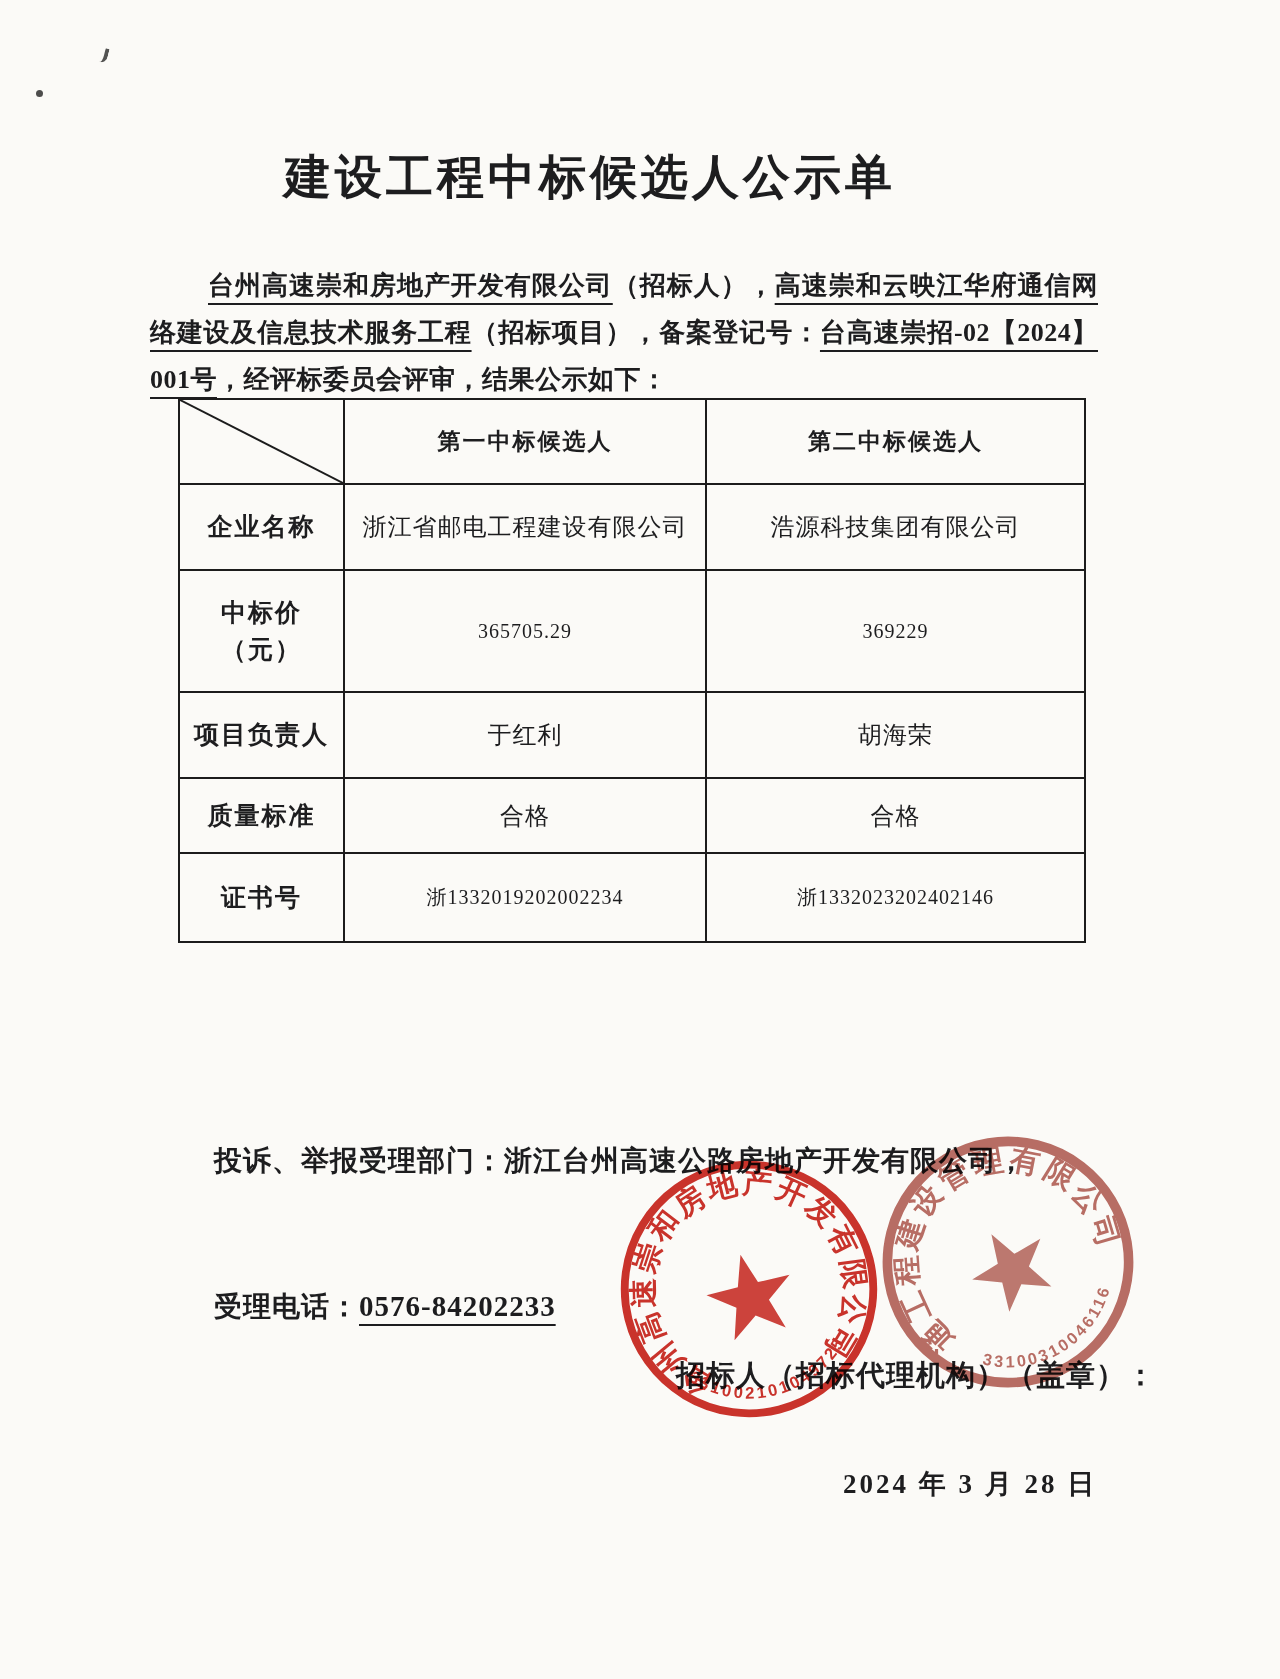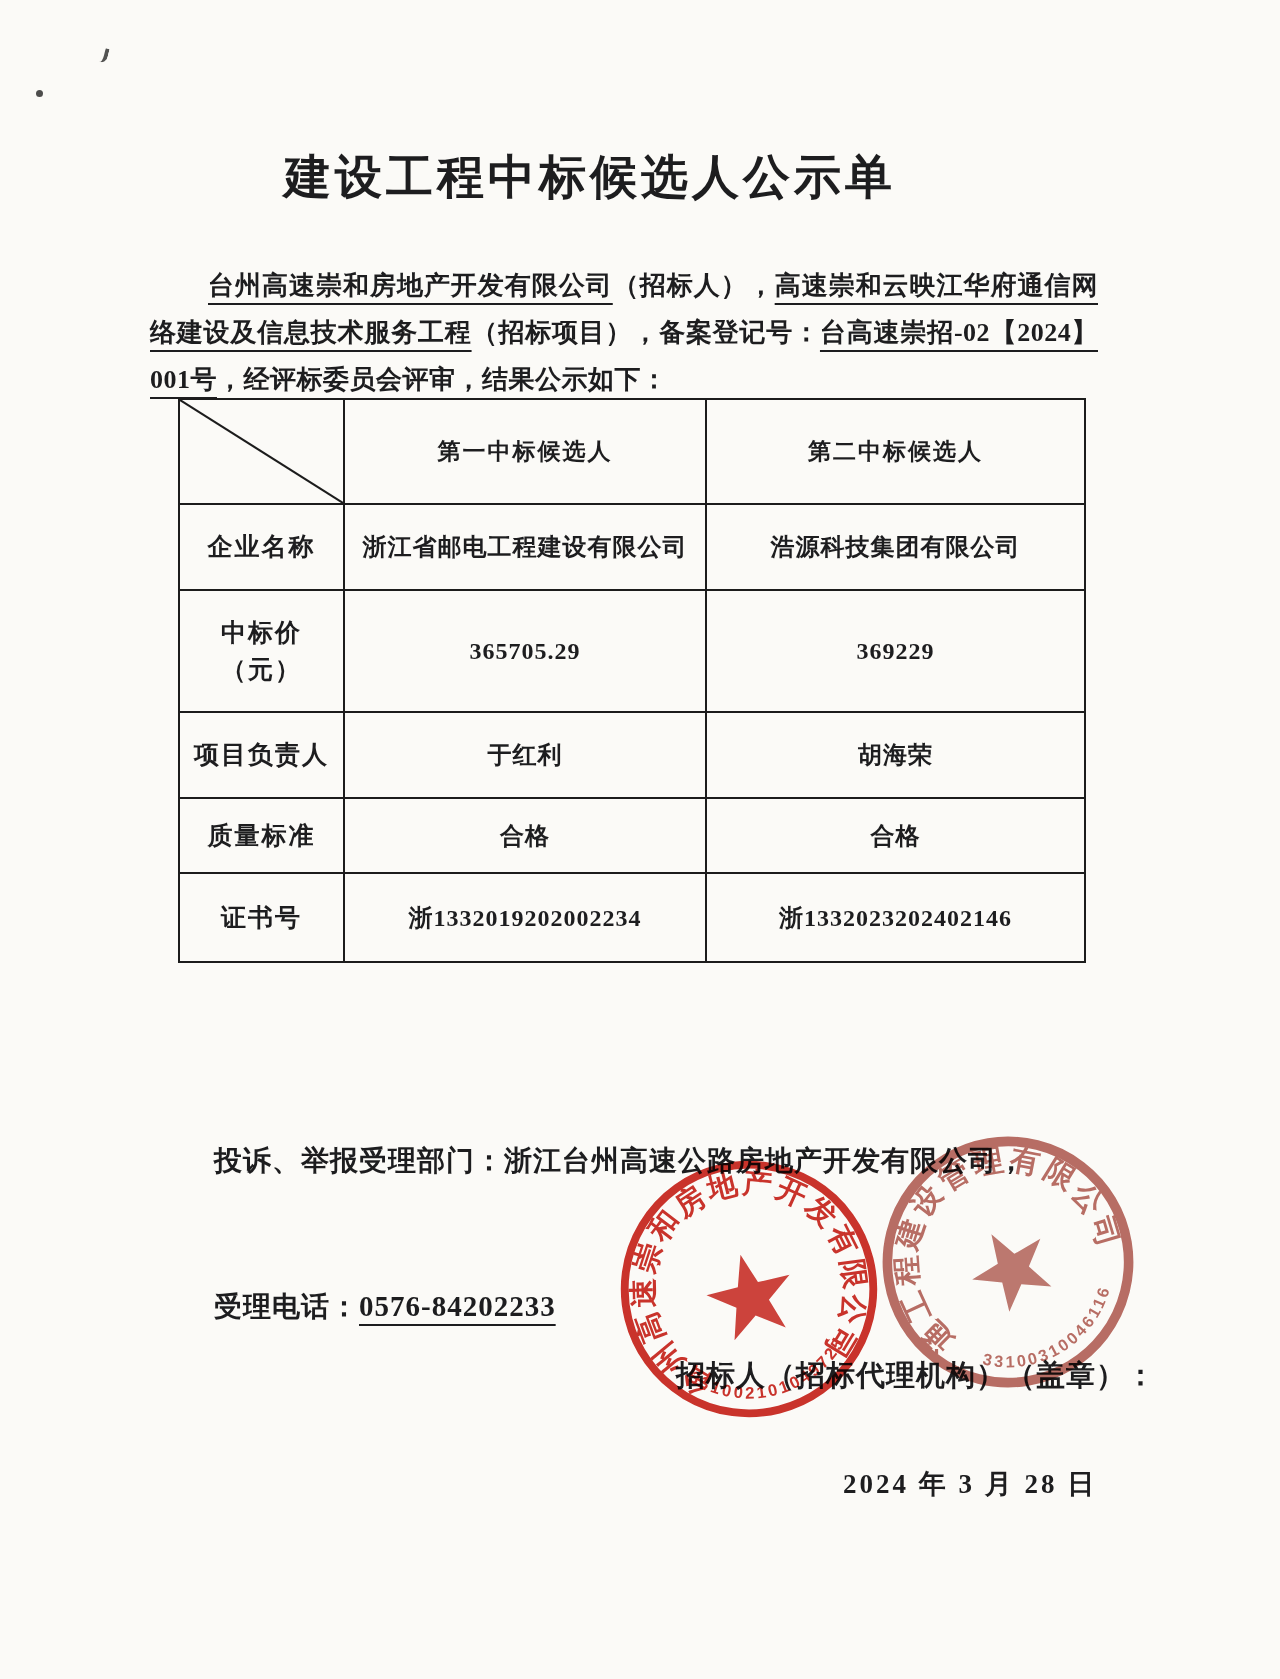--- a/index.html
+++ b/index.html
@@ -47,22 +47,22 @@
   .bid-table td{
     border:2px solid var(--border);
     text-align:center; vertical-align:middle;
     padding:4px 14px;
   }
   td.label{
     font-weight:700; font-size:25px; letter-spacing:2px;
     white-space:pre-line; line-height:1.5;
   }
   td.colhead{font-weight:700; font-size:23px; letter-spacing:2px;}
-  td.val-cjk{font-weight:700; font-size:24px; letter-spacing:1px; line-height:1.8;}
-  td.val-num{font-family:"Liberation Serif", serif; font-weight:700; font-size:24px; letter-spacing:1px;}
+  td.val-cjk{font-weight:400; font-size:24px; letter-spacing:1px; line-height:1.8;}
+  td.val-num{font-family:"Liberation Serif", serif; font-weight:400; font-size:20px; letter-spacing:1px;}
   td.corner{position:relative; padding:0;}
   td.corner svg{position:absolute; inset:0; width:100%; height:100%;}
   .footer-line{
     position:absolute; font-family:"Liberation Sans", sans-serif;
     font-weight:700; color:var(--ink);
   }
   .complaint{left:214px; top:1142px; font-size:28px; letter-spacing:1px;}
   .phone{left:214px; top:1288px; font-size:28px; letter-spacing:1px;text-align:right;}
   .phone .num{
     font-family:"Liberation Serif", serif; font-weight:700; font-size:29px;
@@ -87,21 +87,21 @@
 
 <p class="intro"><span class="u">台州高速崇和房地产开发有限公司</span><span>（招标人），</span><span class="u">高速崇和云映江华府通信网络建设及信息技术服务工程</span><span>（招标项目），备案登记号：</span><span class="u">台高速崇招-02【2024】001号</span><span>，经评标委员会评审，结果公示如下：</span></p>
 
 <table class="bid-table">
   <colgroup>
       <col style="width:165px">
       <col style="width:362px">
       <col style="width:379px">
     </colgroup>
   <tbody>
-      <tr style="height:105px">
+      <tr style="height:85px">
     <td class="corner">
       <svg viewBox="0 0 100 100" preserveAspectRatio="none">
         <line x1="0" y1="0" x2="100" y2="100" stroke="#1c1c1c" stroke-width="2" vector-effect="non-scaling-stroke"></line>
       </svg>
     </td>
     <td class="colhead">第一中标候选人</td>
     <td class="colhead">第二中标候选人</td>
   </tr>
   <tr style="height:86px">
     <td class="label">企业名称</td>

